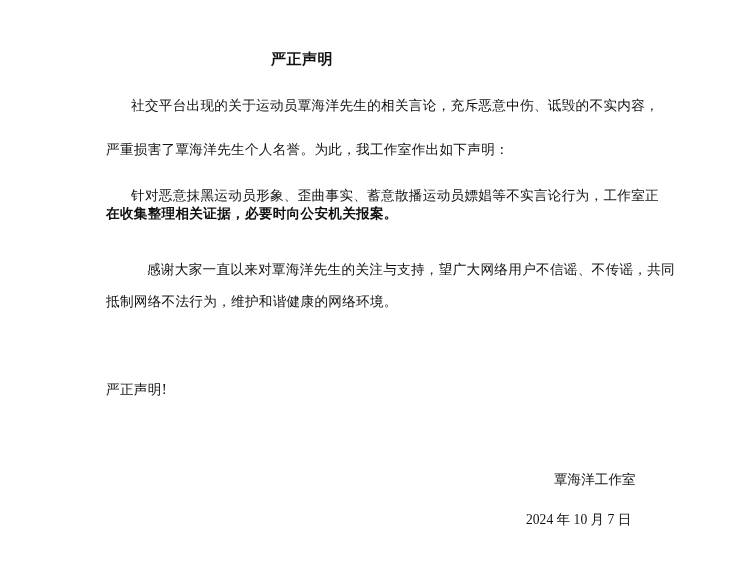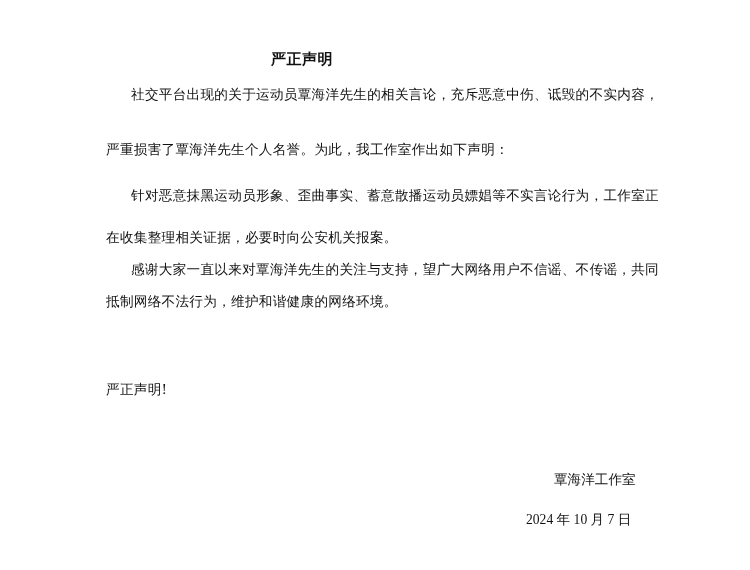--- a/index.html
+++ b/index.html
@@ -11,26 +11,26 @@
   .indent { left: 131px; }
   .sign { position: absolute; font-size: 13.6px; white-space: nowrap; margin-top: 11px; }
   .date { font-family: Liberation Serif, serif; }
 </style>
 </head>
 <body>
 
 <div>
   <div class="title">严正声明</div>
 
-  <div class="line indent" style="top:86px;">社交平台出现的关于运动员覃海洋先生的相关言论，充斥恶意中伤、诋毁的不实内容，</div>
+  <div class="line indent" style="top:97px;">社交平台出现的关于运动员覃海洋先生的相关言论，充斥恶意中伤、诋毁的不实内容，</div>
   <div class="line" style="top:141px;">严重损害了覃海洋先生个人名誉。为此，我工作室作出如下声明：</div>
 
   <div class="line indent" style="top:187px;">针对恶意抹黑运动员形象、歪曲事实、蓄意散播运动员嫖娼等不实言论行为，工作室正</div>
-  <div class="line" style="top:229px;">在收集整理相关证据，必要时向公安机关报案。</div>
+  <div class="line" style="top:205px;font-weight:bold;">在收集整理相关证据，必要时向公安机关报案。</div>
 
-  <div class="line indent" style="top:261px;">感谢大家一直以来对覃海洋先生的关注与支持，望广大网络用户不信谣、不传谣，共同</div>
+  <div class="line indent" style="top:261px;margin-left:16px;">感谢大家一直以来对覃海洋先生的关注与支持，望广大网络用户不信谣、不传谣，共同</div>
   <div class="line" style="top:293px;">抵制网络不法行为，维护和谐健康的网络环境。</div>
 
   <div class="line" style="top:381px;">严正声明!</div>
 
   <div class="sign" style="top:460px; left:554px;">覃海洋工作室</div>
   <div class="sign date" style="top:500px; left:526px;">2024 年 10 月 7 日</div>
 </div>
 
 </body></html>

